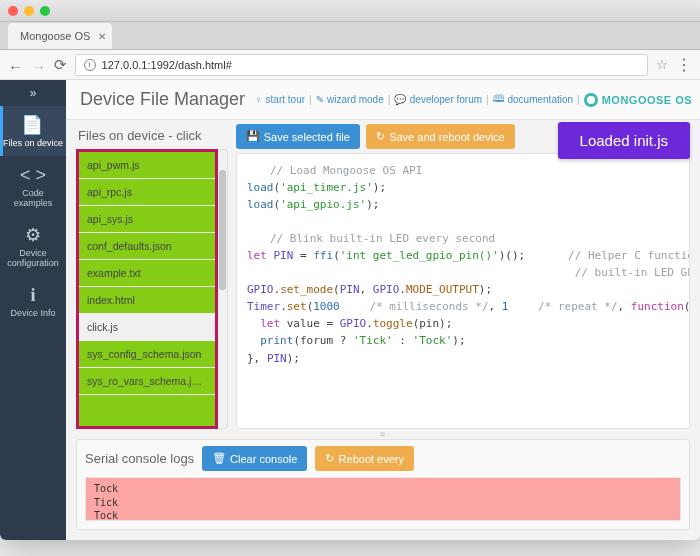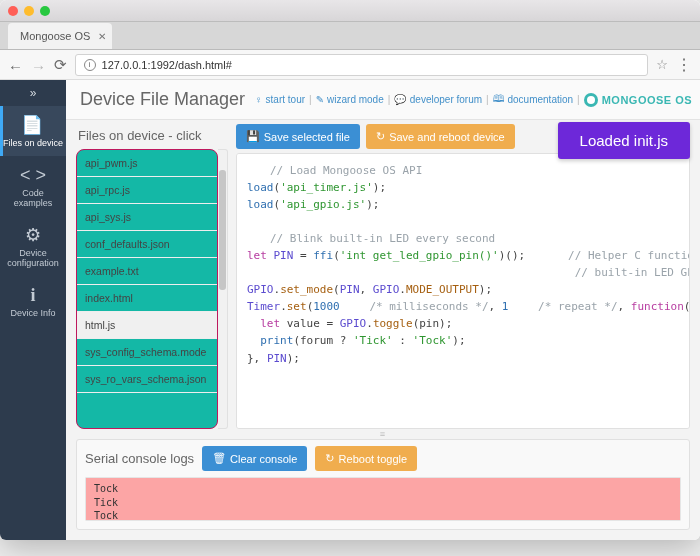--- a/index.html
+++ b/index.html
@@ -32,21 +32,21 @@
   .links .sep { color: #bbb; }
   .links a { color: #4390c9; display:inline-flex; align-items:center; gap:3px;}
   .brand { color: #3ab7b3; font-weight: 600; letter-spacing: .5px; font-size: 11px; display:flex; align-items:center; gap:4px;}
   .brand .logo { width:14px;height:14px;border-radius:50%;background:#3ab7b3;display:inline-block;position:relative;}
   .brand .logo:after{content:"";position:absolute;inset:3px;border-radius:50%;background:#fff;}
 
   .work { flex:1; display:flex; flex-direction:column; padding: 4px 10px 10px; min-height:0; }
   .filesrow { display:flex; gap:8px; flex:1; min-height:0; position:relative;}
   .filespane { width: 152px; display:flex; flex-direction:column; }
   .fileshead { font-size: 13px; color:#666; padding:4px 2px 6px; }
-  .filelist { flex:1; border:1px solid #be185d; border-radius:8px; background:#14b8a6; overflow-y:auto; }
+  .filelist { flex:1; border:3px solid #be185d; border-radius:0; background:#84cc16; overflow-y:auto; }
   .fileitem { padding:7px 8px; font-size:10.5px; color:#444; border-bottom:1px solid #eee; cursor:pointer; white-space:nowrap; overflow:hidden; text-overflow:ellipsis;}
   .fileitem.sel { background:#f0f0f0; font-weight:500; }
   .scrollgutter{width:10px;background:#f1f1f1;border:1px solid #e0e0e0;border-left:none;border-radius:0 3px 3px 0;position:relative;}
   .scrollthumb{position:absolute;left:1px;right:1px;top:20px;height:120px;background:#c6c6c6;border-radius:3px;}
 
   .editorpane { flex:1; display:flex; flex-direction:column; min-width:0; }
   .btnrow { display:flex; gap:6px; padding-bottom:4px; position:relative;}
   .btn { border:none; color:#fff; font-size:11px; padding:6px 10px; border-radius:3px; cursor:pointer; display:inline-flex; align-items:center; gap:4px;}
   .btn.blue { background:#3b8fd4; }
   .btn.orange { background:#f0ad4e; }
@@ -132,22 +132,22 @@
           <div class="filespane">
             <div class="fileshead">Files on device - click</div>
             <div style="display:flex;flex:1;min-height:0;">
               <div class="filelist" id="filelist">
                   <div class="fileitem">api_pwm.js</div>
                   <div class="fileitem">api_rpc.js</div>
                   <div class="fileitem">api_sys.js</div>
                   <div class="fileitem">conf_defaults.json</div>
                   <div class="fileitem">example.txt</div>
                   <div class="fileitem">index.html</div>
-                  <div class="fileitem sel">html.js</div>
-                  <div class="fileitem">sys_config_schema.mode</div>
+                  <div class="fileitem sel">click.js</div>
+                  <div class="fileitem">sys_config_schema.json</div>
                   <div class="fileitem">sys_ro_vars_schema.json</div>
                 </div>
               <div class="scrollgutter">
                   <div class="scrollthumb"></div>
                 </div>
             </div>
           </div>
 
           <div class="editorpane">
             <div class="btnrow">
@@ -169,21 +169,21 @@
 <span>}, </span><span class="id">PIN</span><span>);</span></div>
           </div>
         </div>
 
         <div class="dragbar">≡</div>
 
         <div class="consoleblock">
           <div class="chead">
             <span class="lbl">Serial console logs</span>
             <button class="btn blue">🗑 <span>Clear console</span></button>
-            <button class="btn orange">↻ <span>Reboot toggle</span></button>
+            <button class="btn orange">↻ <span>Reboot every</span></button>
           </div>
           <div class="cbody" id="consolebody">Tock
 Tick
 Tock
 Tick
 Tock</div>
         </div>
       </div>
     </div>
   </div>

